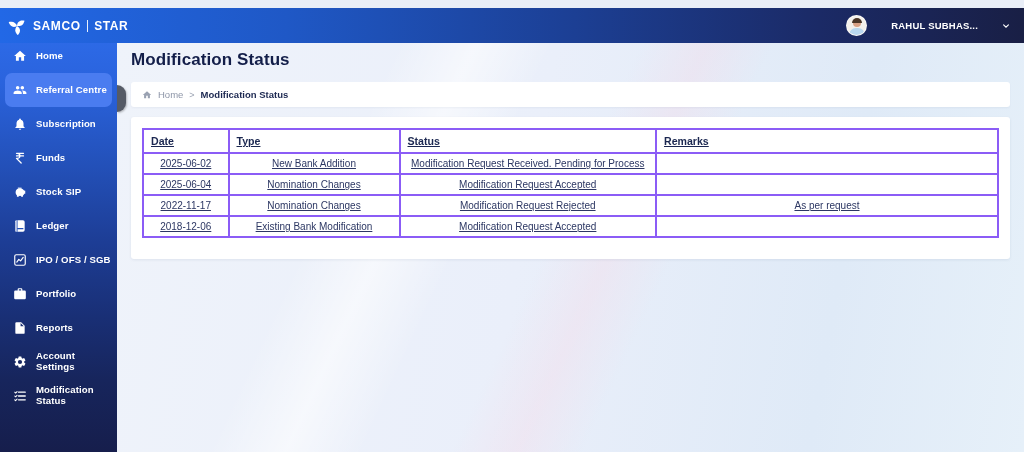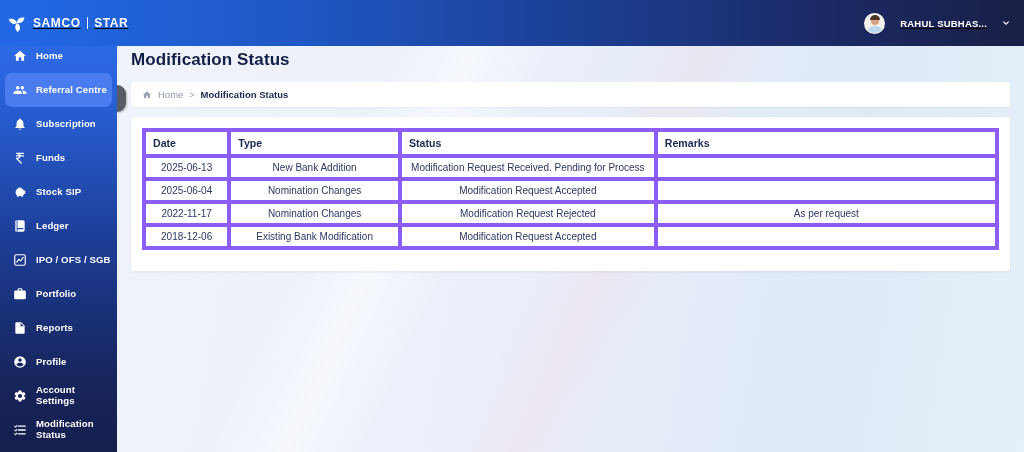--- a/index.html
+++ b/index.html
@@ -1,28 +1,28 @@
 <!DOCTYPE html>
 <html><head>
 <meta charset="utf-8">
 <style>
   * { margin:0; padding:0; box-sizing:border-box; }
   html,body { width:1024px; height:452px; overflow:hidden;
     font-family:"Liberation Sans", sans-serif; background:#e9eef7; }
 
   
-  .topbar { position:absolute; top:0; left:0; width:1024px; height:46px;
+  .topbar { position:absolute; top:8px; left:0; width:1024px; height:35px;
     background:linear-gradient(90deg,#2268e6 0%,#1f58c6 28%,#1c4096 55%,#1b2a66 80%,#191f45 100%);
-    display:flex; align-items:center; justify-content:space-between; padding:0 14px 0 8px; z-index:5;text-decoration:underline; }
+    display:flex; align-items:center; justify-content:space-between; padding:0 14px 0 8px; z-index:5; }
   .brand { display:flex; align-items:center; gap:7px; cursor:pointer; }
   .brand svg { width:18px; height:18px; display:block; }
   .brand-text { display:flex; align-items:center; color:#fff; font-weight:bold;
     font-size:12px; letter-spacing:.6px; }
   .brand-div { display:inline-block; width:1.5px; height:12px; background:#fff; margin:0 6px; opacity:.9; }
-  .userchip { display:flex; align-items:center; gap:15px; cursor:pointer; }
+  .userchip { display:flex; align-items:center; gap:24px; cursor:pointer; }
   .avatar { width:21px; height:21px; border-radius:50%; background:#f4f1ec; position:relative; overflow:hidden;
     border:1px solid rgba(255,255,255,.6); }
   .avatar .head { position:absolute; left:6px; top:3px; width:8px; height:8px; border-radius:50%; background:#d9a184; }
   .avatar .hair { position:absolute; left:5px; top:1.5px; width:10px; height:5px; border-radius:5px 5px 0 0; background:#4a3526; }
   .avatar .shirt { position:absolute; left:2px; top:12px; width:16px; height:10px; border-radius:7px 7px 0 0; background:#b9d7ee; }
   .username { color:#fff; font-size:9.5px; font-weight:bold; letter-spacing:.2px; }
   .chev { width:8px; height:8px; }
 
   
   .sidebar { position:absolute; top:33px; left:0; width:117px; height:419px;
@@ -50,21 +50,21 @@
     display:flex; align-items:center; gap:6px; padding:0 11px;
     box-shadow:0 1px 2px rgba(30,50,90,.05); font-size:9.5px; }
   .bc-home-icon { width:10px; height:10px; color:#9aa2b2; }
   .bc-link { color:#8e96a8; cursor:pointer; }
   .bc-sep { color:#9aa2b2; font-size:9px; }
   .bc-current { color:#1c2851; font-weight:bold; }
 
   .card { margin-top:10px; background:#fff; border-radius:3px; padding:11px 11px 21px 11px;
     box-shadow:0 1px 3px rgba(30,50,90,.08); }
   table { width:100%; border-collapse:collapse; }
-  th, td { border:4px solid #8b5cf6; }
+  th, td { border:2px solid #8b5cf6;text-decoration:underline; }
   th { text-align:left; padding:5px 7px; font-size:10.6px; font-weight:bold; color:#1b2750; height:22px; }
   td { text-align:center; padding:4px 5px; font-size:10px; color:#2c3763; height:21px; }
 </style>
 </head>
 <body>
 
 <div class="topbar">
   <div class="brand">
     <span>
       <svg viewBox="0 0 24 24">
@@ -168,28 +168,20 @@
         <span class="s-icon">
           <svg viewBox="0 0 24 24">
             <path fill="currentColor" d="M14 2H6a2 2 0 0 0-2 2v16a2 2 0 0 0 2 2h12a2 2 0 0 0 2-2V8l-6-6zm-1 7V3.5L18.5 9H13z"></path>
           </svg>
         </span>
         <span class="s-label">Reports</span>
       </div>
       <div class="side-item">
         <span class="s-icon">
           <svg viewBox="0 0 24 24">
-            <path fill="currentColor" d="M12 2a10 10 0 1 0 0 20 10 10 0 0 0 0-20zm0 3.6a3.1 3.1 0 1 1 0 6.2 3.1 3.1 0 0 1 0-6.2zm0 14.1c-2.5 0-4.8-1.3-6.1-3.3.03-2 4.1-3.1 6.1-3.1s6.07 1.1 6.1 3.1a7.3 7.3 0 0 1-6.1 3.3z"></path>
-          </svg>
-        </span>
-        <span class="s-label">Profile</span>
-      </div>
-      <div class="side-item">
-        <span class="s-icon">
-          <svg viewBox="0 0 24 24">
             <path fill="currentColor" d="M19.14 12.94c.04-.3.06-.61.06-.94 0-.32-.02-.64-.07-.94l2.03-1.58a.49.49 0 0 0 .12-.61l-1.92-3.32a.49.49 0 0 0-.59-.22l-2.39.96c-.5-.38-1.03-.7-1.62-.94l-.36-2.54a.48.48 0 0 0-.48-.41h-3.84c-.24 0-.43.17-.47.41l-.36 2.54c-.59.24-1.13.57-1.62.94l-2.39-.96a.49.49 0 0 0-.59.22L2.74 8.87c-.12.21-.08.47.12.61l2.03 1.58c-.05.3-.09.63-.09.94s.02.64.07.94l-2.03 1.58a.49.49 0 0 0-.12.61l1.92 3.32c.12.22.37.29.59.22l2.39-.96c.5.38 1.03.7 1.62.94l.36 2.54c.05.24.24.41.48.41h3.84c.24 0 .44-.17.47-.41l.36-2.54c.59-.24 1.13-.56 1.62-.94l2.39.96c.22.08.47 0 .59-.22l1.92-3.32c.12-.22.07-.47-.12-.61l-2.01-1.58zM12 15.6a3.6 3.6 0 1 1 0-7.2 3.6 3.6 0 0 1 0 7.2z"></path>
           </svg>
         </span>
         <span class="s-label">Account Settings</span>
       </div>
       <div class="side-item">
         <span class="s-icon">
           <svg viewBox="0 0 24 24">
             <path d="M9.5 5.5H21M9.5 12H21M9.5 18.5H21" stroke="currentColor" stroke-width="2.2" stroke-linecap="round"></path>
             <path d="M3 5.5l1.4 1.4L7 4.3M3 12l1.4 1.4L7 10.8M3 18.5l1.4 1.4L7 17.3" stroke="currentColor" stroke-width="1.8" fill="none" stroke-linecap="round" stroke-linejoin="round"></path>
@@ -224,21 +216,21 @@
       <thead>
           <tr id="table-head-row">
             <th>Date</th>
             <th>Type</th>
             <th>Status</th>
             <th>Remarks</th>
           </tr>
         </thead>
       <tbody id="table-body">
           <tr>
-            <td>2025-06-13</td>
+            <td>2025-06-02</td>
             <td>New Bank Addition</td>
             <td>Modification Request Received. Pending for Process</td>
             <td></td>
           </tr>
           <tr>
             <td>2025-06-04</td>
             <td>Nomination Changes</td>
             <td>Modification Request Accepted</td>
             <td></td>
           </tr>

